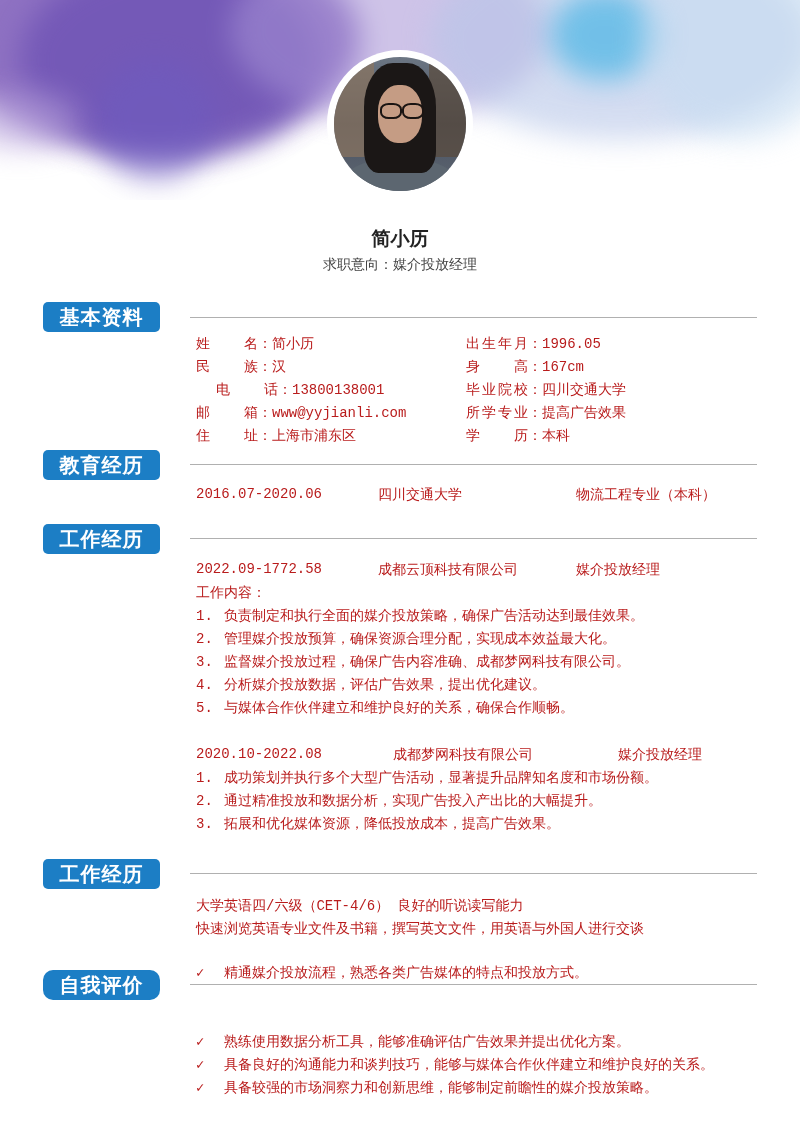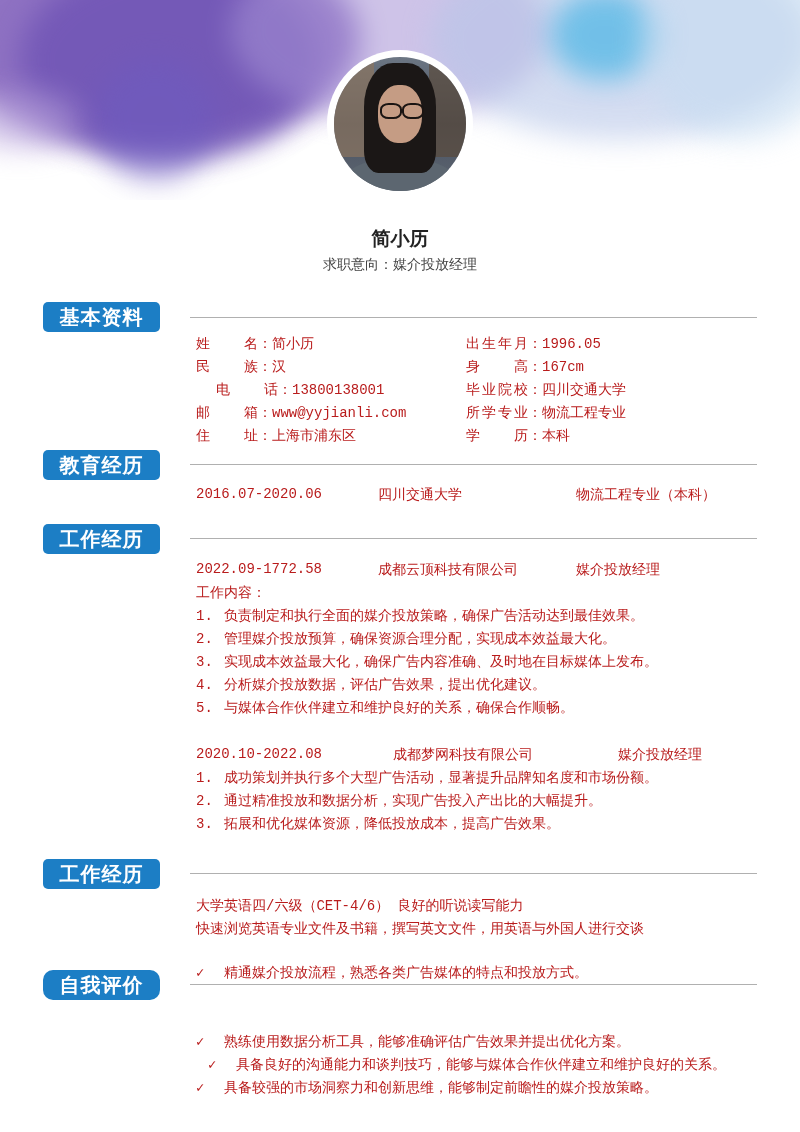--- a/index.html
+++ b/index.html
@@ -91,52 +91,52 @@
 
 <div class="txt" style="left:196px;top:335px;"><span class="lbl2">姓　　名</span><span>：</span><span>简小历</span></div>
 <div class="txt" style="left:196px;top:358px;"><span class="lbl2">民　　族</span><span>：</span><span>汉</span></div>
 <div class="txt" style="left:196px;top:381px;margin-left:20px;"><span class="lbl2">电　　话</span><span>：</span><span>13800138001</span></div>
 <div class="txt" style="left:196px;top:404px;"><span class="lbl2">邮　　箱</span><span>：</span><span>www@yyjianli.com</span></div>
 <div class="txt" style="left:196px;top:427px;"><span class="lbl2">住　　址</span><span>：</span><span>上海市浦东区</span></div>
 
 <div class="txt" style="left:466px;top:335px;"><span class="lbl2">出生年月</span><span>：</span><span>1996.05</span></div>
 <div class="txt" style="left:466px;top:358px;"><span class="lbl2">身　　高</span><span>：</span><span>167cm</span></div>
 <div class="txt" style="left:466px;top:381px;"><span class="lbl2">毕业院校</span><span>：</span><span>四川交通大学</span></div>
-<div class="txt" style="left:466px;top:404px;"><span class="lbl2">所学专业</span><span>：</span><span>物流工程专业</span></div>
+<div class="txt" style="left:466px;top:404px;"><span class="lbl2">所学专业</span><span>：</span><span>提高广告效果</span></div>
 <div class="txt" style="left:466px;top:427px;"><span class="lbl2">学　　历</span><span>：</span><span>本科</span></div>
 
 <div class="sec-tag" style="top:450px;">教育经历</div>
 <div class="sec-line" style="top:464px;"></div>
 <div class="txt" style="left:196px;top:486px;">2016.07-2020.06</div>
 <div class="txt" style="left:378px;top:486px;">四川交通大学</div>
 <div class="txt" style="left:576px;top:486px;">物流工程专业（本科）</div>
 
 <div class="sec-tag" style="top:524px;">工作经历</div>
 <div class="sec-line" style="top:538px;"></div>
 
 <div class="txt" style="left:196px;top:561px;">2022.09-1772.58</div>
 <div class="txt" style="left:378px;top:561px;">成都云顶科技有限公司</div>
 <div class="txt" style="left:576px;top:561px;">媒介投放经理</div>
 <div class="txt" style="left:196px;top:584px;">工作内容：</div>
 <div class="txt" style="left:196px;top:607px;"><span class="num">1.</span><span>负责制定和执行全面的媒介投放策略，确保广告活动达到最佳效果。</span></div>
 <div class="txt" style="left:196px;top:630px;"><span class="num">2.</span><span>管理媒介投放预算，确保资源合理分配，实现成本效益最大化。</span></div>
-<div class="txt" style="left:196px;top:653px;"><span class="num">3.</span><span>实现成本效益最大化，确保广告内容准确、及时地在目标媒体上发布。</span></div>
+<div class="txt" style="left:196px;top:653px;"><span class="num">3.</span><span>监督媒介投放过程，确保广告内容准确、成都梦网科技有限公司。</span></div>
 <div class="txt" style="left:196px;top:676px;"><span class="num">4.</span><span>分析媒介投放数据，评估广告效果，提出优化建议。</span></div>
 <div class="txt" style="left:196px;top:699px;"><span class="num">5.</span><span>与媒体合作伙伴建立和维护良好的关系，确保合作顺畅。</span></div>
 
 <div class="txt" style="left:196px;top:746px;">2020.10-2022.08</div>
 <div class="txt" style="left:393px;top:746px;">成都梦网科技有限公司</div>
 <div class="txt" style="left:618px;top:746px;">媒介投放经理</div>
 <div class="txt" style="left:196px;top:769px;"><span class="num">1.</span><span>成功策划并执行多个大型广告活动，显著提升品牌知名度和市场份额。</span></div>
 <div class="txt" style="left:196px;top:792px;"><span class="num">2.</span><span>通过精准投放和数据分析，实现广告投入产出比的大幅提升。</span></div>
 <div class="txt" style="left:196px;top:815px;"><span class="num">3.</span><span>拓展和优化媒体资源，降低投放成本，提高广告效果。</span></div>
 
 <div class="sec-tag" style="top:859px;">工作经历</div>
 <div class="sec-line" style="top:873px;"></div>
 <div class="txt" style="left:196px;top:897px;">大学英语四/六级（CET-4/6） 良好的听说读写能力</div>
 <div class="txt" style="left:196px;top:920px;">快速浏览英语专业文件及书籍，撰写英文文件，用英语与外国人进行交谈</div>
 
 <div class="sec-tag" style="top:970px;border-radius:10px;">自我评价</div>
 <div class="sec-line" style="top:984px;"></div>
 <div class="txt" style="left:196px;top:964px;"><span class="num">✓</span><span>精通媒介投放流程，熟悉各类广告媒体的特点和投放方式。</span></div>
 <div class="txt" style="left:196px;top:1033px;"><span class="num">✓</span><span>熟练使用数据分析工具，能够准确评估广告效果并提出优化方案。</span></div>
-<div class="txt" style="left:208px;top:1056px;"><span class="num">✓</span><span>具备良好的沟通能力和谈判技巧，能够与媒体合作伙伴建立和维护良好的关系。</span></div>
+<div class="txt" style="left:196px;top:1056px;"><span class="num">✓</span><span>具备良好的沟通能力和谈判技巧，能够与媒体合作伙伴建立和维护良好的关系。</span></div>
 <div class="txt" style="left:196px;top:1079px;"><span class="num">✓</span><span>具备较强的市场洞察力和创新思维，能够制定前瞻性的媒介投放策略。</span></div>
 
 </body></html>

